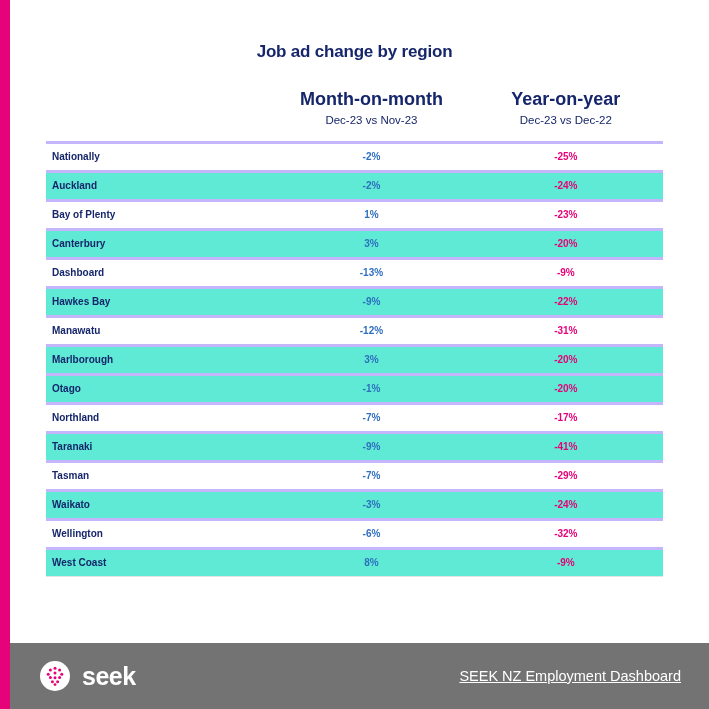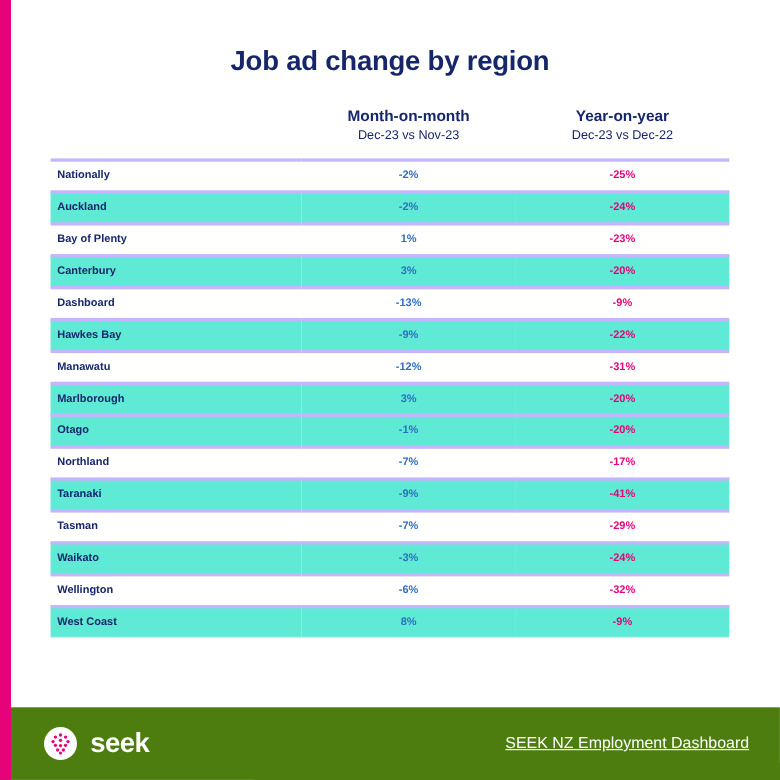--- a/index.html
+++ b/index.html
@@ -29,41 +29,41 @@
     width: 10px;
     height: 709px;
     background: #e60278;
   }
   .content {
     flex: 1 1 auto;
     padding: 30px 46px 0 46px;
   }
   .title {
     text-align: center;
-    font-size: 25px;
+    font-size: 17px;
     font-weight: bold;
     color: #16266b;
     letter-spacing: -0.2px;
     margin-top: 12px;
     margin-bottom: 24px;
   }
   table.data-table {
     width: 100%;
     border-collapse: collapse;
     table-layout: fixed;
   }
   table.data-table th {
     padding: 0 0 12px 0;
     vertical-align: bottom;
   }
   .col-region { width: 37%; }
   .col-mom { width: 31.5%; }
   .col-yoy { width: 31.5%; }
   .hdr-main {
-    font-size: 14px;
+    font-size: 18px;
     font-weight: bold;
     color: #16266b;
     text-align: center;
     line-height: 1.45;
   }
   .hdr-sub {
     font-size: 11.5px;
     font-weight: normal;
     color: #16266b;
     line-height: 1.45;
@@ -91,21 +91,21 @@
     font-weight: bold;
   }
   td.yoy {
     color: #e60278;
     text-align: center;
     font-weight: bold;
   }
   thead tr th.hdr-cell-first { border: none; }
   .footer {
     height: 66px;
-    background: #4d7c0f;
+    background: #737373;
     display: flex;
     align-items: center;
     padding: 0 28px 0 40px;
     justify-content: space-between;
   }
   .brand {
     display: flex;
     align-items: center;
     gap: 12px;
   }

